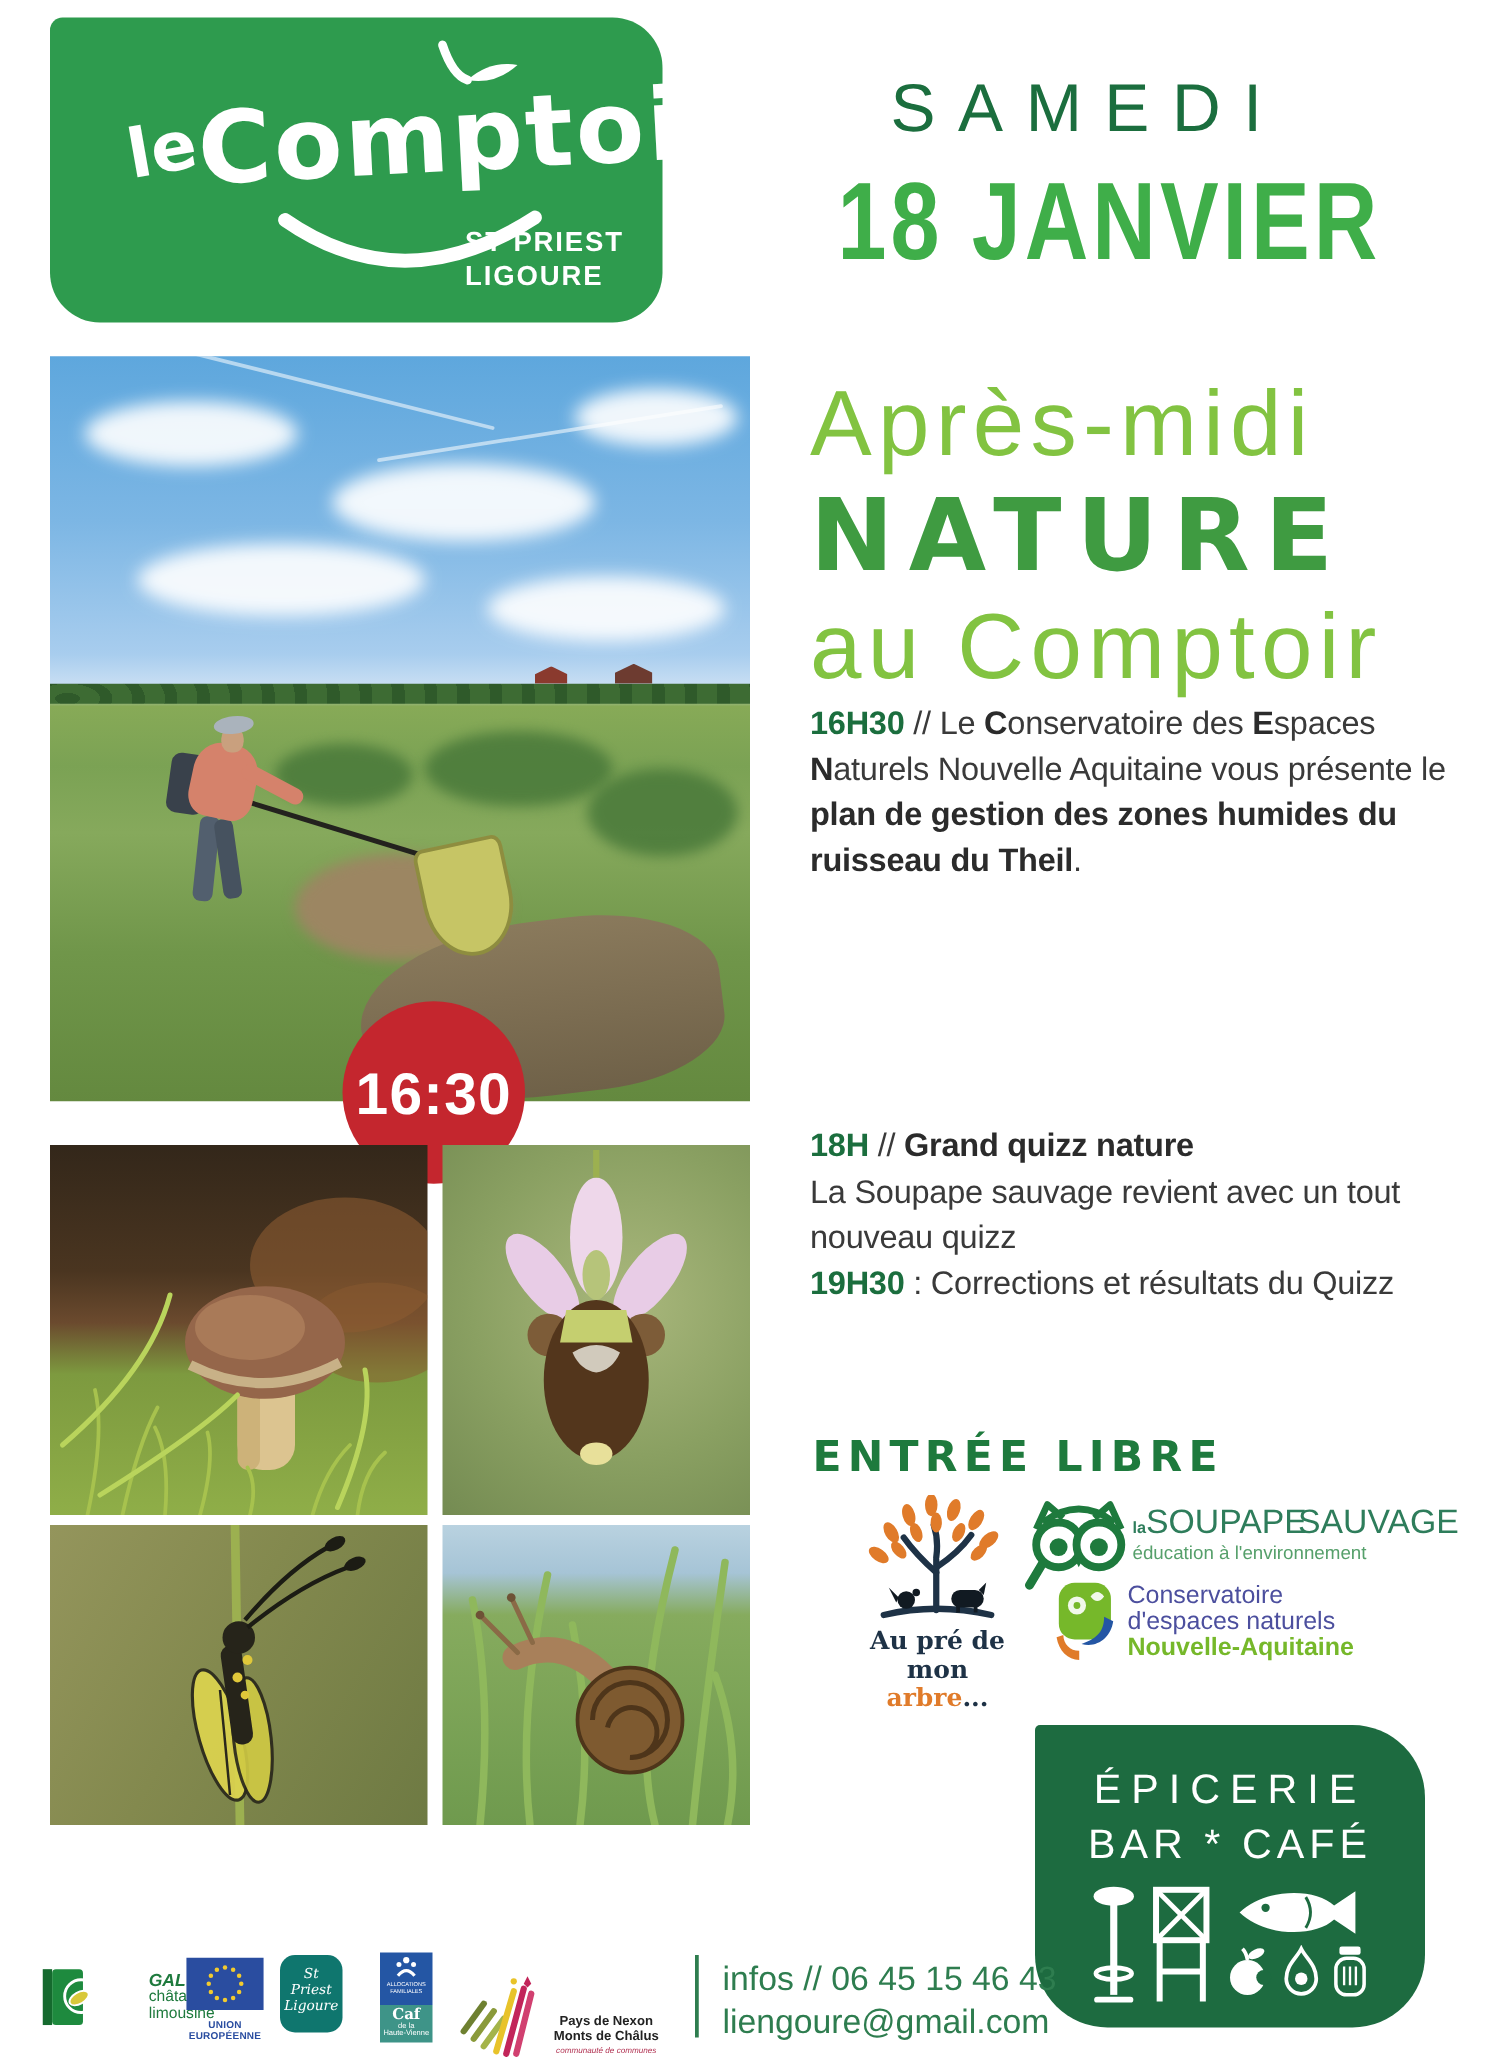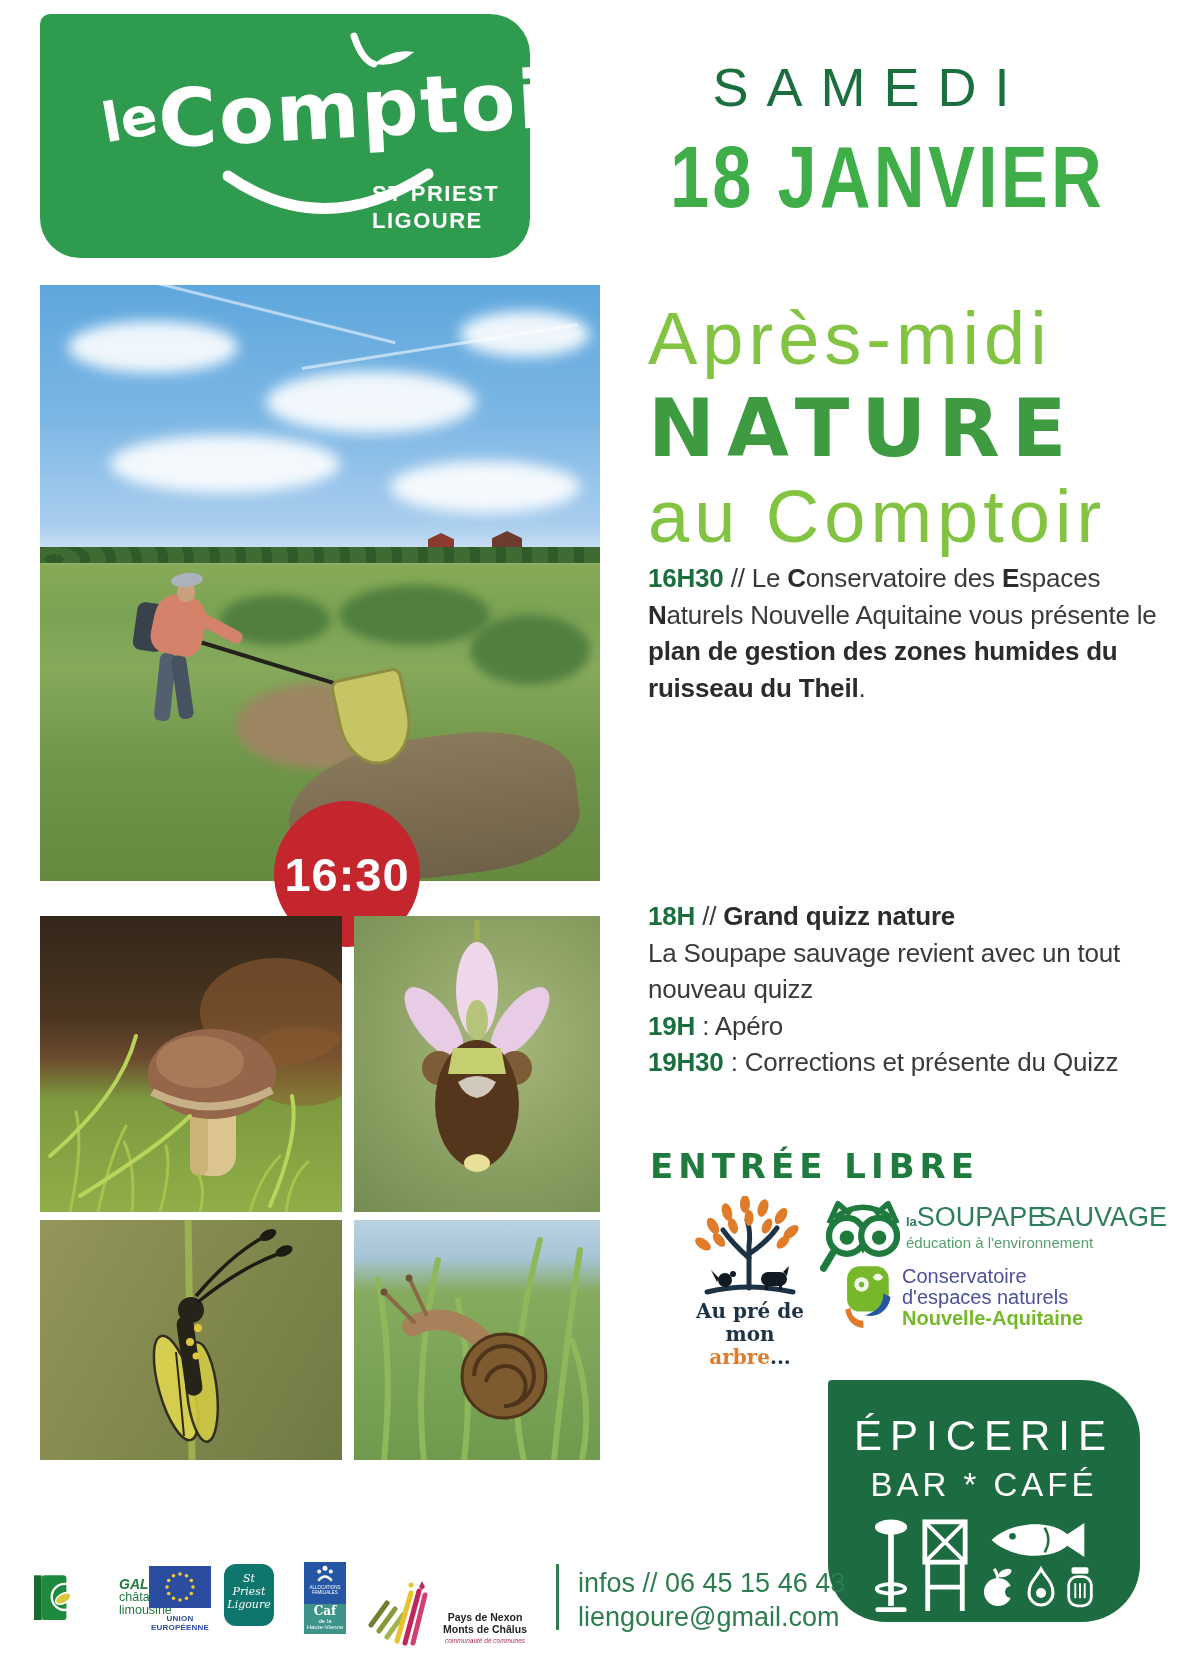--- a/index.html
+++ b/index.html
@@ -112,21 +112,21 @@
   .soupape-w2{margin-left:-7px;}
   .soupape-sub{font-size:15px;color:#56a06b;margin-top:1px;}
   .cen{left:838px;top:1264px;}
   .cen-text{position:absolute;left:64px;top:2px;line-height:21px;white-space:nowrap;}
   .cen-l1,.cen-l2{font-size:20px;color:var(--cen-blue);}
   .cen-l3{font-size:20px;color:var(--cen-green);font-weight:bold;}
 
   
   .epicerie{left:828px;top:1380px;width:312px;height:242px;background:var(--epicerie-green);
             border-radius:4px 58px 58px 58px;color:#fff;text-align:center;}
-  .ep-l1{margin-top:32px;font-size:42px;letter-spacing:8px;}
+  .ep-l1{margin-top:32px;font-size:33px;letter-spacing:8px;}
   .ep-l2{margin-top:6px;font-size:33px;letter-spacing:4px;}
   .ep-icons{margin-top:14px;display:flex;justify-content:center;align-items:flex-start;gap:10px;}
   .ep-right{display:flex;flex-direction:column;align-items:center;gap:4px;}
   .ep-fruits{display:flex;gap:8px;align-items:flex-end;}
 
   
   .footer{left:0;top:1560px;width:1200px;height:94px;}
   .footer .abs{position:absolute;gap:11px;}
   .gal{left:34px;top:8px;display:flex;gap:5px;}
   .gal-text{font-size:12.5px;line-height:13px;color:var(--entree-green);margin-top:10px;}
@@ -288,22 +288,21 @@
   <div class="abs title-line title-1">Après-midi</div>
   <div class="abs title-line title-2">NATURE</div>
   <div class="abs title-line title-3">au Comptoir</div>
 
   <div class="abs program program-1">
     <p><span class="seg-time">16H30</span><span> // Le </span><span class="seg-bold">C</span><span>onservatoire des </span><span class="seg-bold">E</span><span>spaces </span><span class="seg-bold">N</span><span>aturels Nouvelle Aquitaine vous présente le </span><span class="seg-bold">plan de gestion des zones humides du ruisseau du Theil</span><span>.</span></p>
   </div>
   <div class="abs program program-2">
     <p><span class="seg-time">18H</span><span> // </span><span class="seg-bold">Grand quizz nature</span></p>
     <p><span>La Soupape sauvage revient avec un tout nouveau quizz</span></p>
-    <p><span class="seg-time">19H</span><span> : Apéro</span></p>
-    <p><span class="seg-time">19H30</span><span> : Corrections et présente du Quizz</span></p>
+    <p><span class="seg-time">19H30</span><span> : Corrections et résultats du Quizz</span></p>
   </div>
 
   <div class="abs entree">ENTRÉE LIBRE</div>
 
   <div class="abs aupre">
     <svg width="122" height="100" viewBox="0 0 122 100">
       <g stroke="#1e3246" stroke-width="5" fill="none" stroke-linecap="round">
         <path d="M60 92 L60 52"></path>
           <path d="M60 62 Q44 48 34 34"></path>
         <path d="M60 58 Q78 46 88 32"></path>

